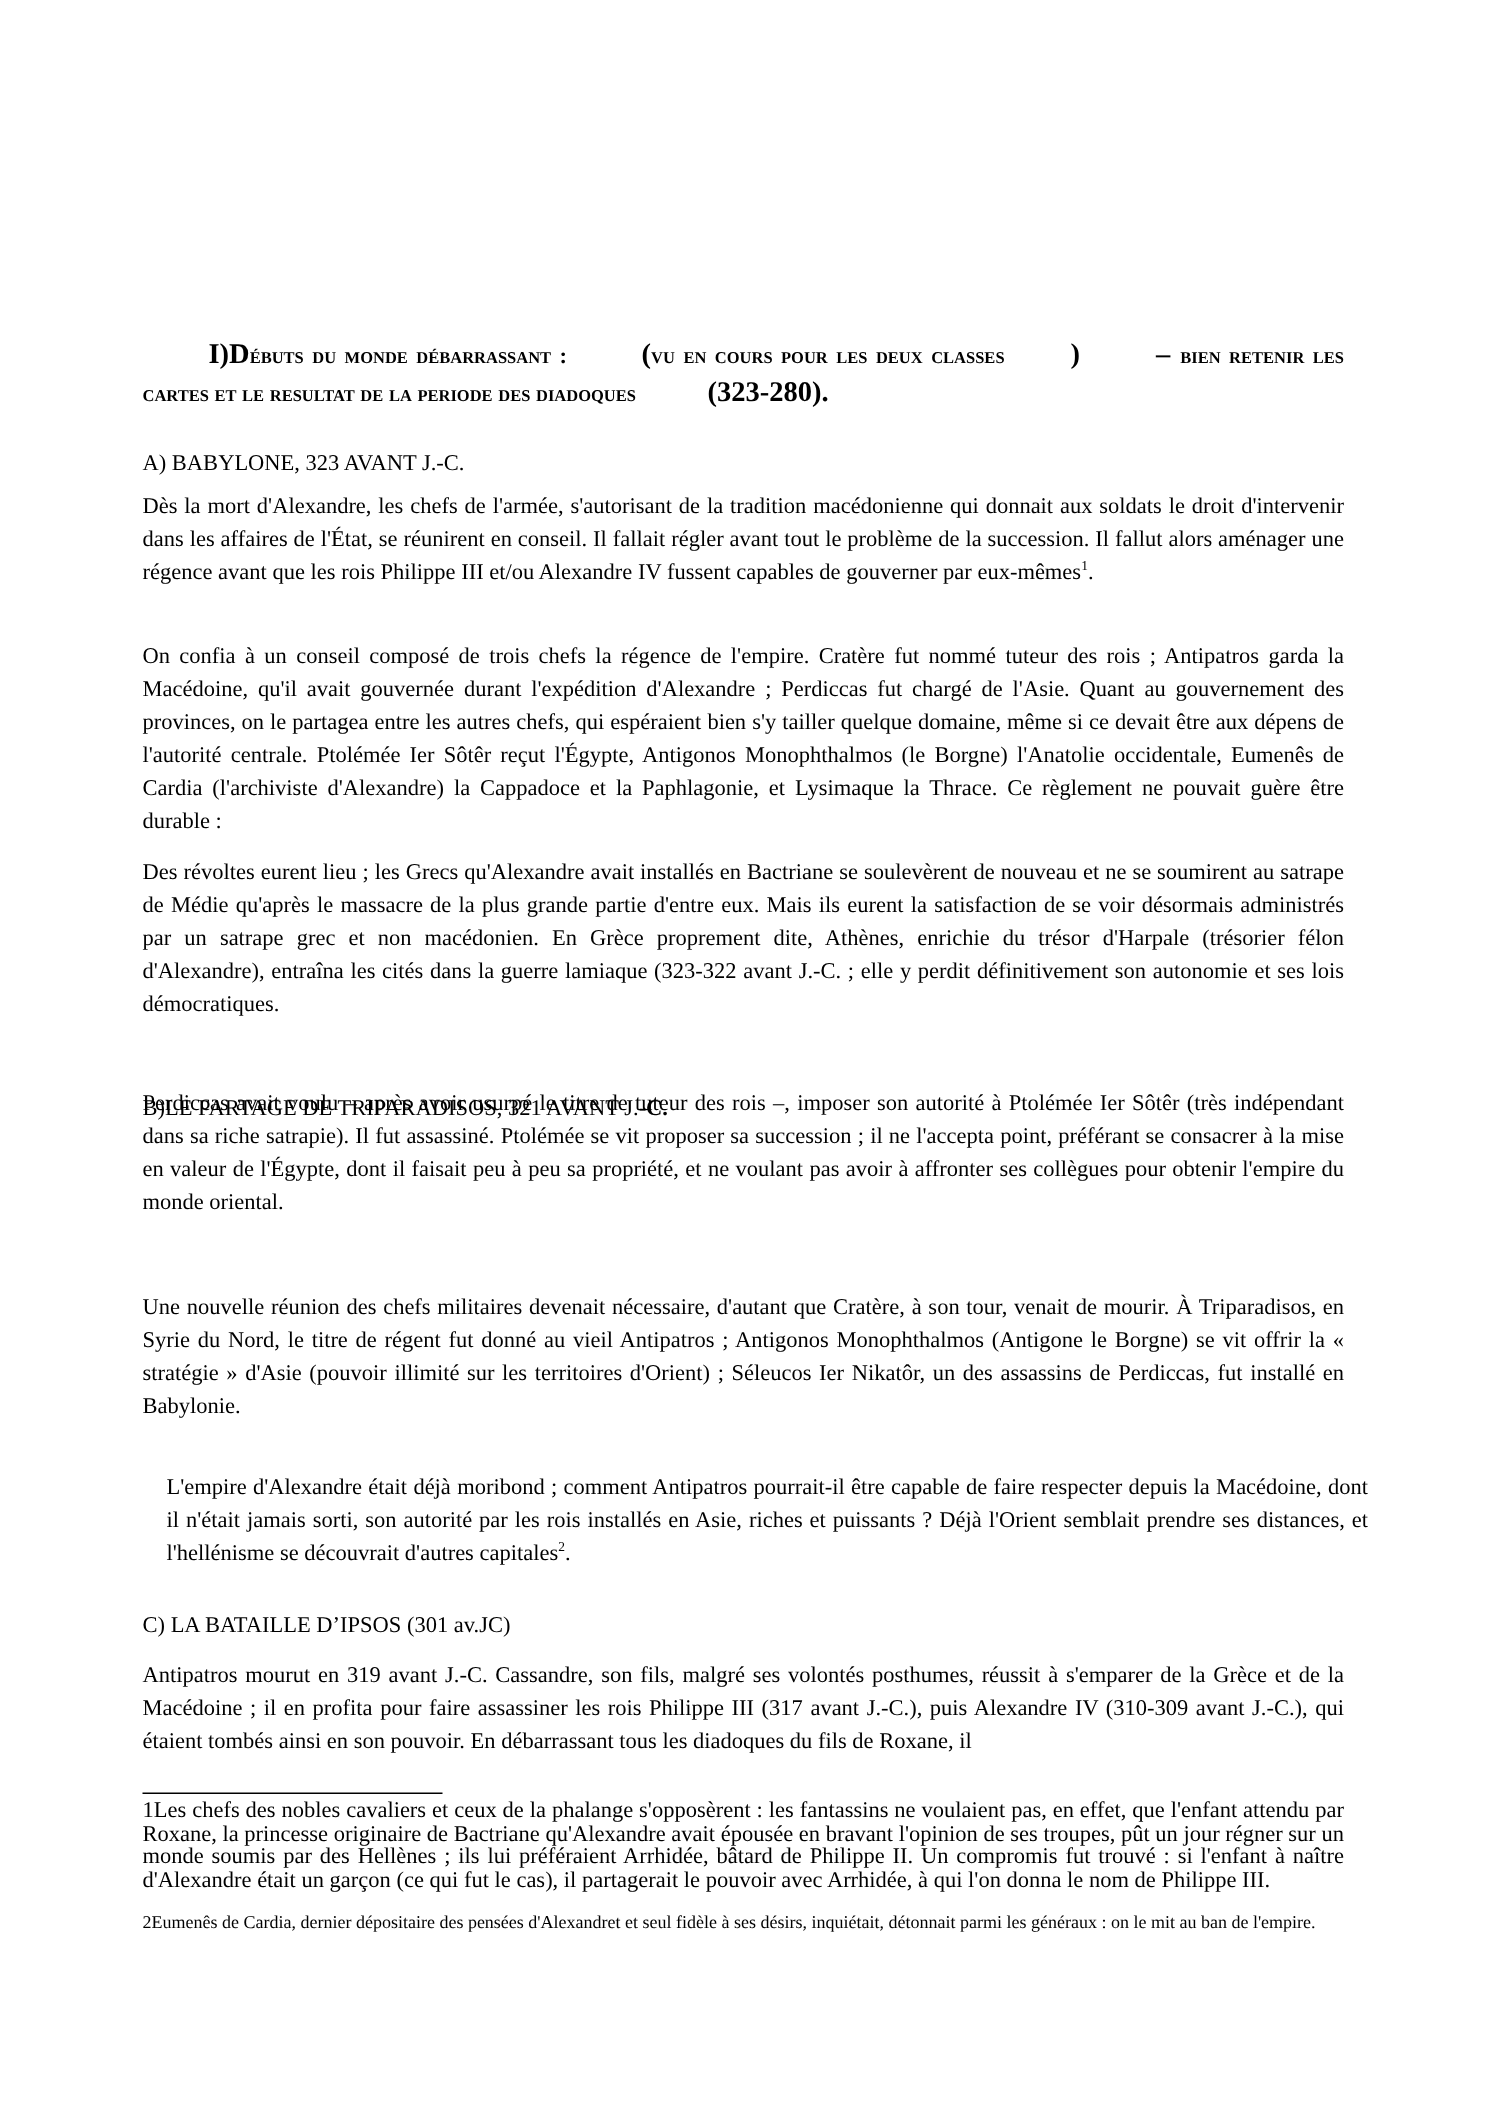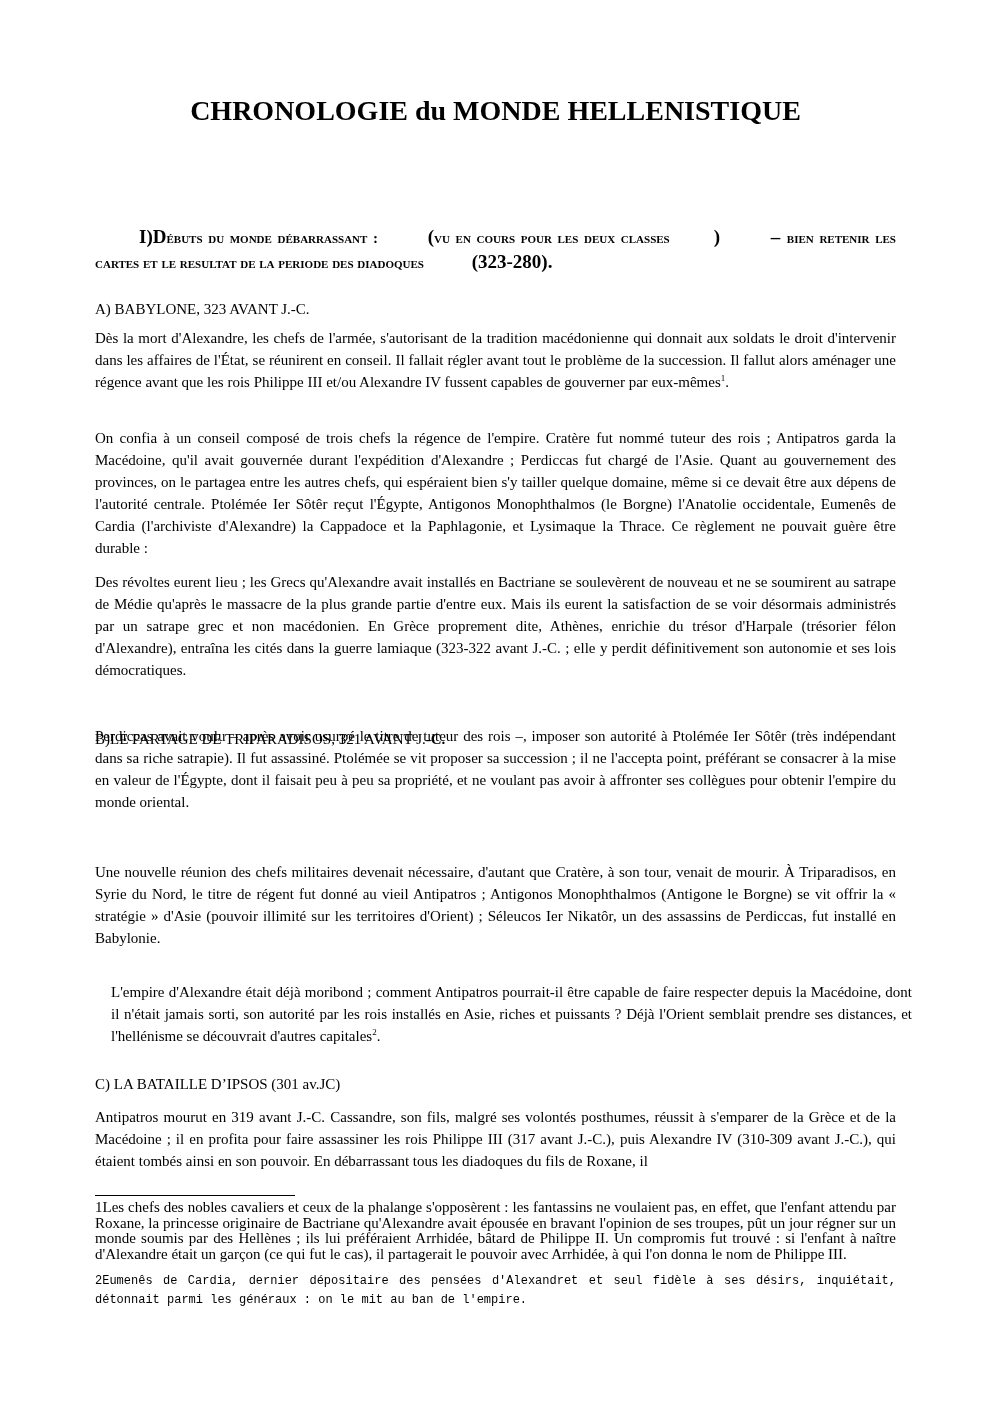--- a/index.html
+++ b/index.html
@@ -74,21 +74,20 @@
       margin: 0;
     }
     .footnote.fn2 { font-size: 12px; line-height: 19px; }
   </style>
 </head>
 <body>
 
 <div class="page">
 
   <div class="title">
-    <div>CHRONOLOGIE du MONDE HELLENISTIQUE</div>
   </div>
 
   <div class="part-heading">
     <span class="big">I)D</span><span>ébuts du  monde débarrassant : </span><span class="big">(</span><span>vu en cours pour les deux classes</span><span class="big">)</span><span class="big"> – </span><span>bien retenir les cartes et le resultat de la periode des diadoques </span><span class="big">(323-280).</span>
   </div>
 
   <div class="block" style="top:298px;">
     <h3 class="section-heading">A) BABYLONE, 323 AVANT J.-C.</h3>
   </div>
   <div class="block" style="top:327px;">
@@ -116,15 +115,15 @@
 
   <div class="block" style="top:1073px;">
     <h3 class="section-heading">C) LA BATAILLE D’IPSOS  (301 av.JC)</h3>
   </div>
   <div class="block" style="top:1106px;">
     <p class="body">Antipatros mourut en 319 avant J.-C. Cassandre, son fils, malgré ses volontés posthumes, réussit à s'emparer de la Grèce et de la Macédoine ; il en profita pour faire assassiner les rois Philippe III (317 avant J.-C.), puis Alexandre IV (310-309 avant J.-C.), qui étaient tombés ainsi en son pouvoir. En débarrassant tous les diadoques du fils de Roxane, il</p>
   </div>
 
   <div class="fn-rule"></div>
   <p class="footnote" style="top:1200px;">1Les chefs des nobles cavaliers et ceux de la phalange s'opposèrent : les fantassins ne voulaient pas, en effet, que l'enfant attendu par Roxane, la princesse originaire de Bactriane qu'Alexandre avait épousée en bravant l'opinion de ses troupes, pût un jour régner sur un monde soumis par des Hellènes ; ils lui préféraient Arrhidée, bâtard de Philippe II. Un compromis fut trouvé : si l'enfant à naître d'Alexandre était un garçon (ce qui fut le cas), il partagerait le pouvoir avec Arrhidée, à qui l'on donna le nom de Philippe III.</p>
-  <p class="footnote fn2" style="top:1272px;font-family:Liberation Mono, monospace;">2Eumenês de Cardia, dernier dépositaire des pensées d'Alexandret et seul fidèle à ses désirs, inquiétait, détonnait parmi les généraux : on le mit au ban de l'empire.</p>
+  <p class="footnote fn2" style="top:1272px;">2Eumenês de Cardia, dernier dépositaire des pensées d'Alexandret et seul fidèle à ses désirs, inquiétait, détonnait parmi les généraux : on le mit au ban de l'empire.</p>
 
 </div>
 
 </body></html>

